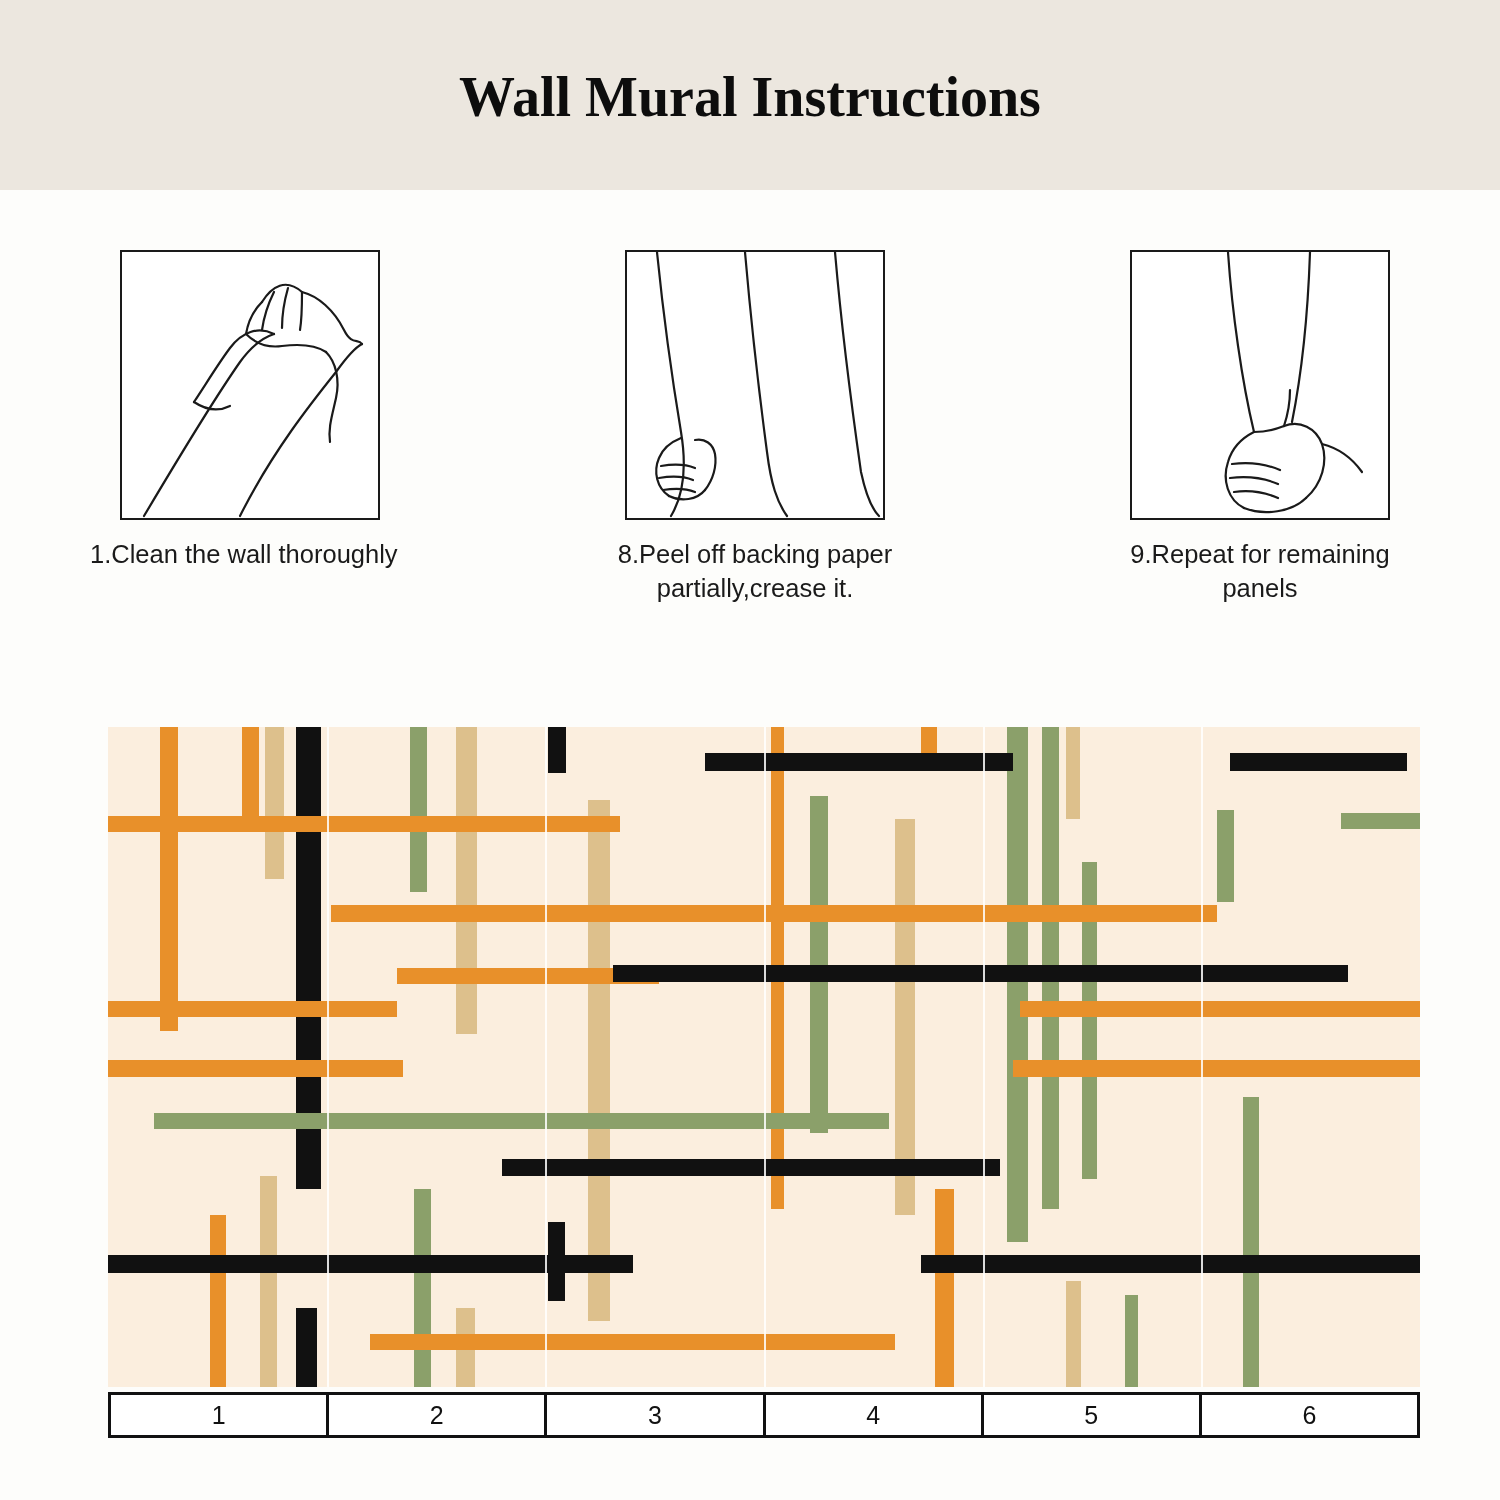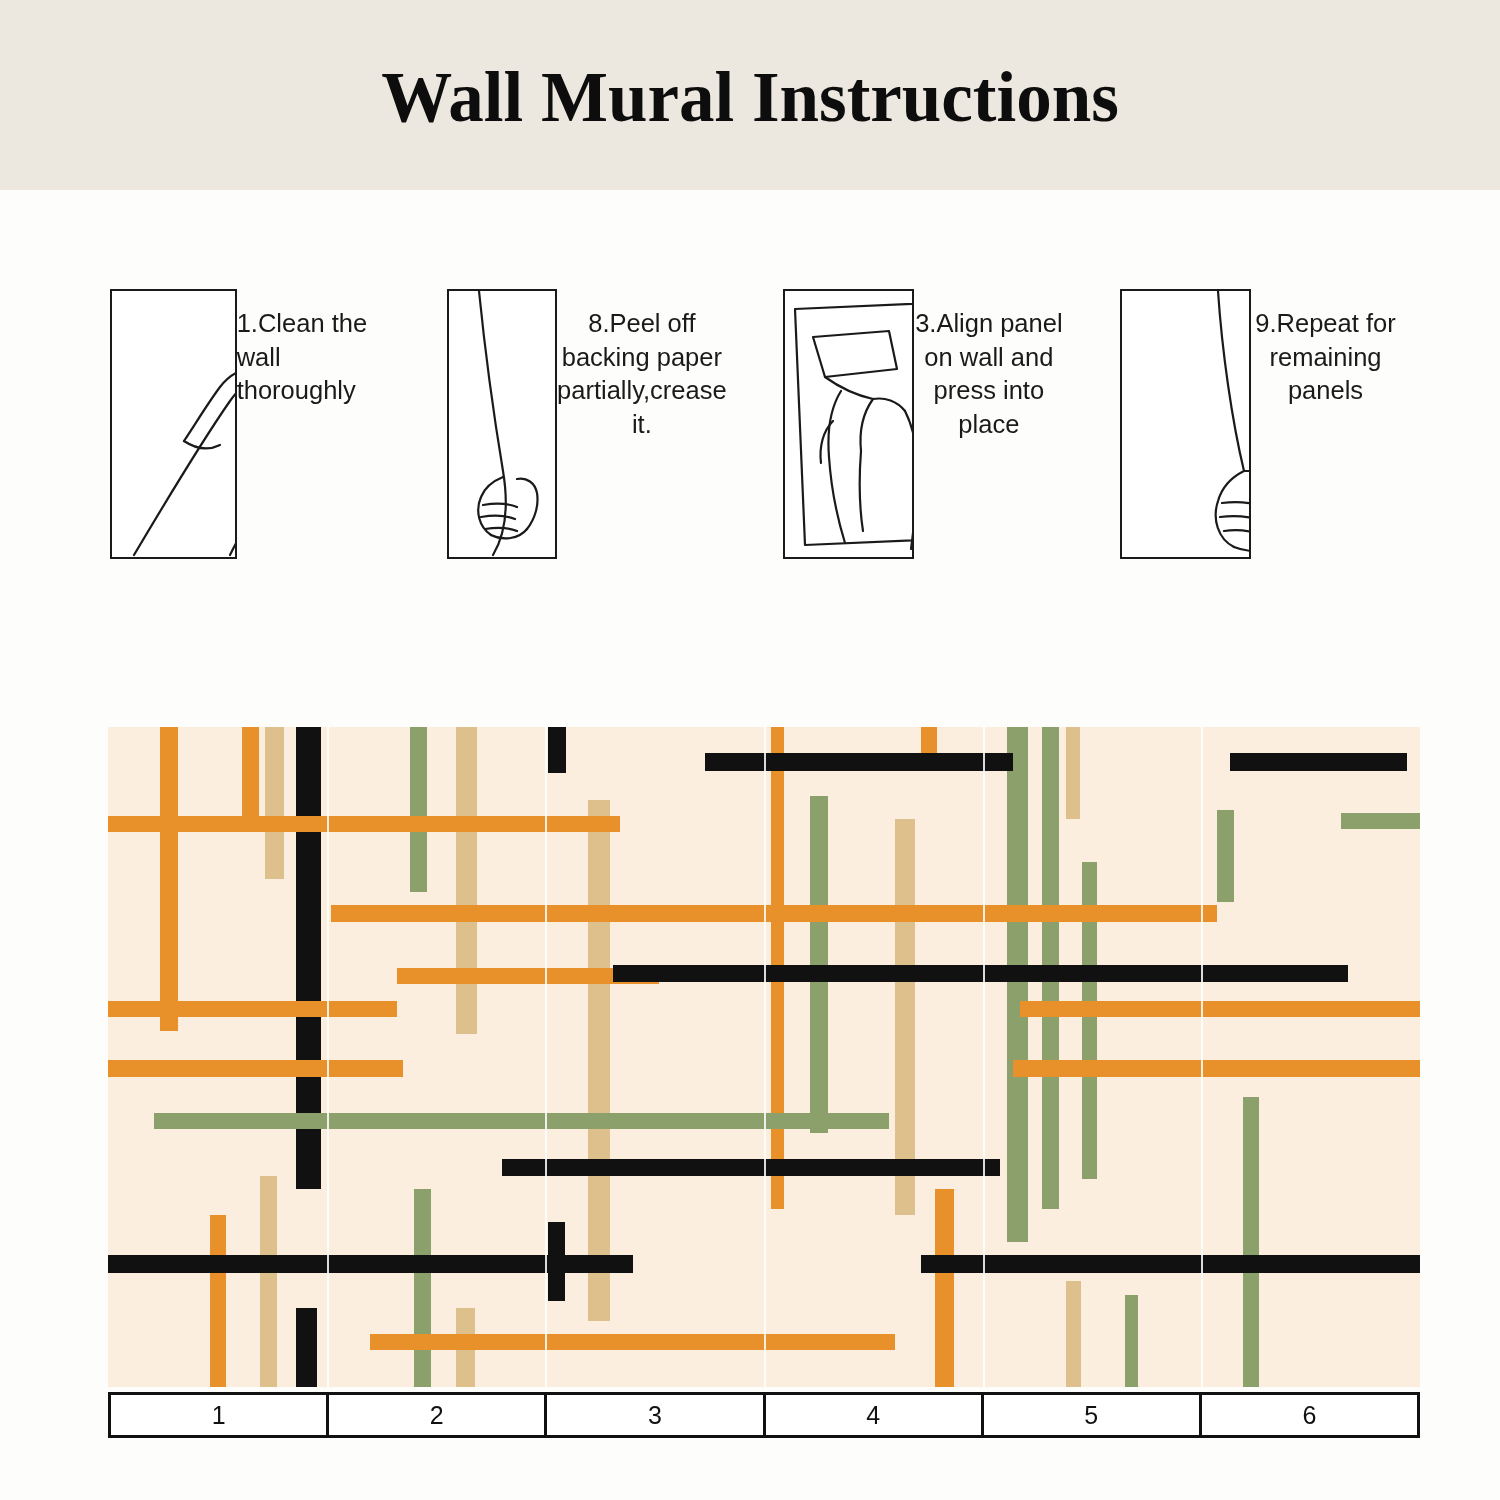--- a/index.html
+++ b/index.html
@@ -23,41 +23,40 @@
     width: 1500px;
     height: 190px;
     background: #ece7df;
     display: flex;
     align-items: center;
     justify-content: center;
   }
   .header-title {
     font-family: "Liberation Serif", serif;
     font-weight: bold;
-    font-size: 71px;
+    font-size: 56px;
     color: #0d0d0d;
     letter-spacing: 0px;
     line-height: 1;
     margin-top: 4px;
   }
   
   .steps {
     position: absolute;
     left: 110px;
     top: 250px;
     width: 1290px;
     display: flex;
     justify-content: space-between;
   }
   .step {
     width: 280px;
     display: flex;
-    flex-direction: row;
-    align-items: flex-start;
-    margin-top: 39px;
+    flex-direction: column;
+    align-items: center;
   }
   .step-box {
     width: 260px;
     height: 270px;
     border: 2px solid #1a1a1a;
     background: #ffffff;
     box-sizing: border-box;
     overflow: hidden;
   }
   .step-box svg {
@@ -170,38 +169,20 @@
             <path d="M34 214 C 46 212, 58 212, 68 216"></path>
             <path d="M32 226 C 44 224, 56 224, 66 228"></path>
             <path d="M36 238 C 48 236, 58 236, 68 240"></path>
             <path d="M78 238 C 86 228, 90 214, 88 202 C 86 192, 78 186, 68 188"></path>
           </g>
         </svg>
       </div>
       <div class="step-caption">8.Peel off backing paper partially,crease it.</div>
     </div>
 
-    <div class="step">
-      <div class="step-box">
-        <svg width="256" height="266" viewBox="0 0 256 266">
-          <g fill="none" stroke="#1a1a1a" stroke-width="2.2" stroke-linejoin="round" stroke-linecap="round">
-            <path d="M10 18 L 240 8 L 248 244 L 20 254 Z"></path>
-            <path d="M28 46 L 104 40 L 112 78 L 40 86 Z"></path>
-            <path d="M40 86 C 54 96, 70 104, 88 108"></path>
-            <path d="M88 108 C 78 122, 74 140, 76 160"></path>
-            <path d="M56 100 C 46 116, 42 140, 44 166 C 46 196, 52 226, 60 252"></path>
-            <path d="M88 108 C 100 106, 112 110, 120 120"></path>
-            <path d="M120 120 C 130 140, 134 168, 132 196 C 130 224, 128 244, 126 258"></path>
-            <path d="M76 160 C 74 186, 74 214, 78 240"></path>
-            <path d="M48 130 C 38 140, 34 156, 36 172"></path>
-          </g>
-        </svg>
-      </div>
-      <div class="step-caption">3.Align panel on wall and press into place</div>
-    </div>
 
     <div class="step">
       <div class="step-box">
         <svg width="256" height="266" viewBox="0 0 256 266">
           <g fill="none" stroke="#1a1a1a" stroke-width="2.2" stroke-linejoin="round" stroke-linecap="round">
             <path d="M96 0 C 100 60, 110 130, 122 180"></path>
             <path d="M178 0 C 176 60, 170 120, 160 170"></path>
             <path d="M122 180 C 110 186, 100 196, 96 210 C 90 228, 96 248, 112 256"></path>
             <path d="M112 256 C 132 264, 160 260, 174 246"></path>
             <path d="M174 246 C 190 232, 196 210, 190 192 C 184 176, 168 168, 152 174"></path>

